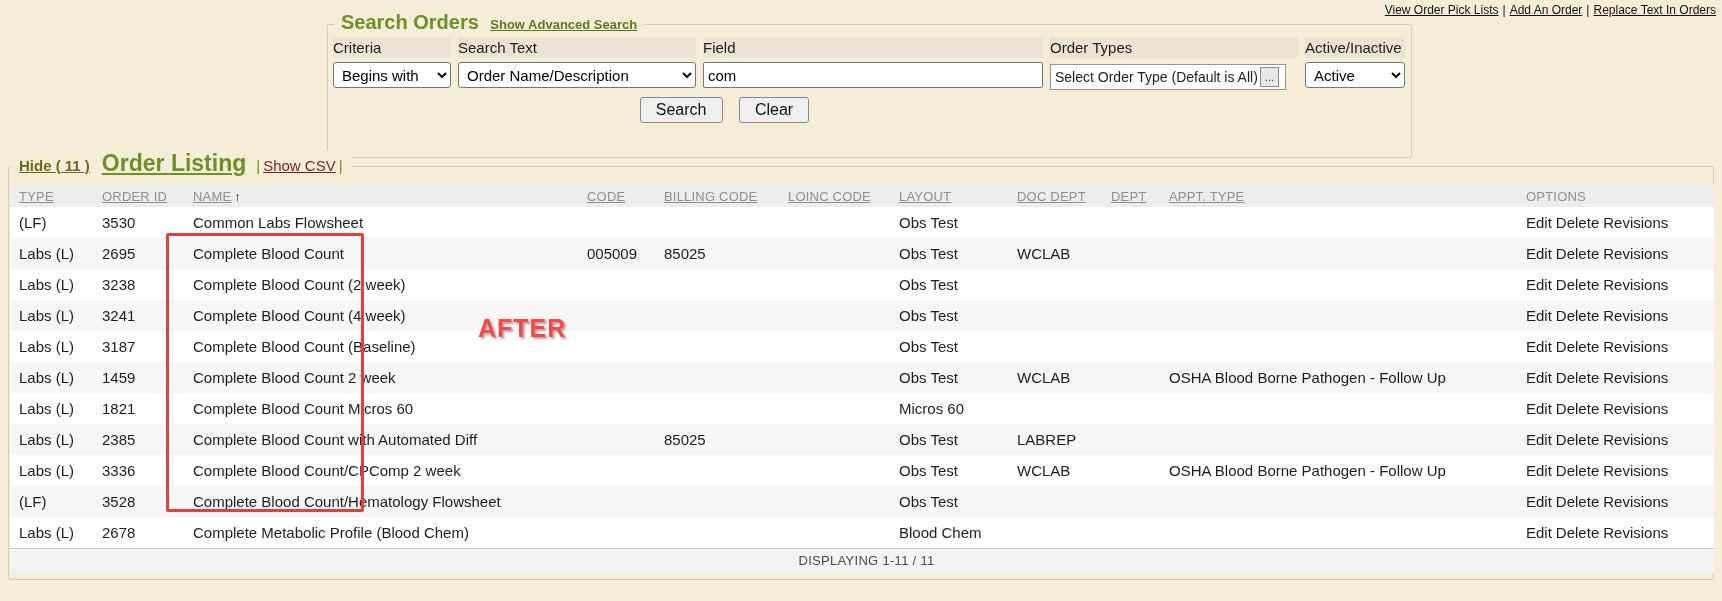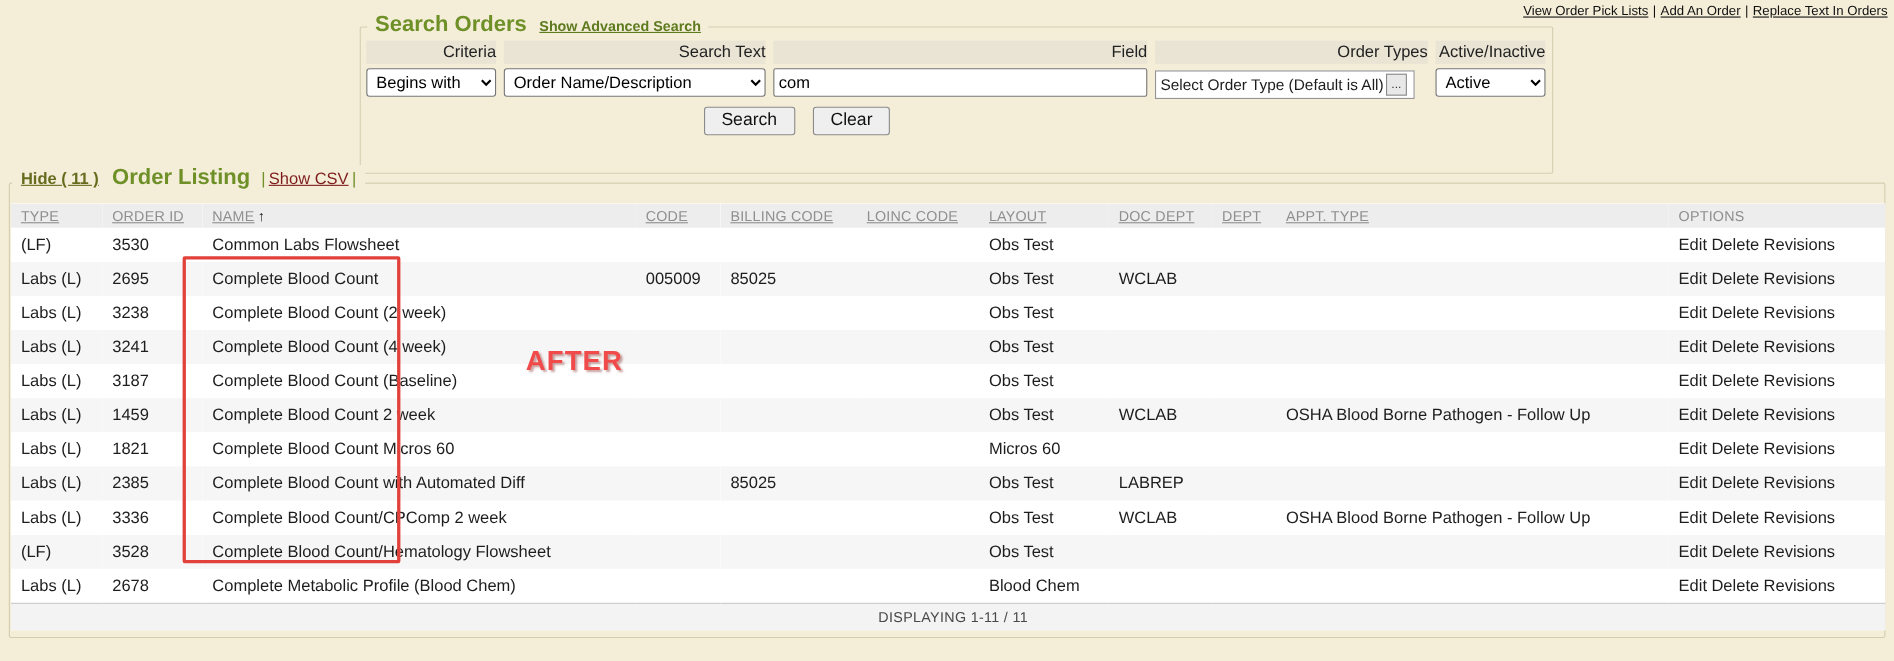--- a/index.html
+++ b/index.html
@@ -31,21 +31,21 @@
   .legend-title { font-size: 20px; font-weight: bold; color: #6e9027; }
   .legend-link  { font-size: 13px; font-weight: bold; color: #5d7a1e; text-decoration: underline; cursor: pointer; margin-left: 7px;}
   .search-grid {
     position: absolute; left: 5px; top: 12px;
     display: grid;
     grid-template-columns: 118px 238px 340px 248px 100px;
     column-gap: 7px; row-gap: 4px;
   }
   .hcell {
     background: #e9e4d3; height: 21px; line-height: 21px;
-    text-align: right; font-size: 15px; color: #222;
+    text-align: left; font-size: 15px; color: #222;
   }
   .search-grid select, .search-grid input[type=text] {
     height: 26px; font-size: 15px; font-family: "Liberation Sans", sans-serif;
     border: 1px solid #767676; border-radius: 3px; background: #fff; padding: 0 4px;
     width: 100%;
   }
   .search-grid input[type=text] { border-radius: 2px; }
   .otp-box {
     height: 26px; margin-top:2px; background: #fff; border: 1px solid #949494;
     display: flex; align-items: center; font-size: 14px; padding-left: 4px;
@@ -68,21 +68,21 @@
   .listing-fs {
     position: absolute; left: 8px; top: 166px; width: 1706px; height: 414px;
     border: 1px solid #d4cdb0; border-radius: 2px;
   }
   .listing-fs .legend {
     position: absolute; top: -17px; left: 2px;
     background: #f4eed9; padding: 0 8px; white-space: nowrap;
     display: flex; align-items: baseline;
   }
   .hide-link { font-size: 15px; font-weight: bold; color: #666c1e; text-decoration: underline; cursor: pointer; }
-  .listing-title { font-size: 20px; font-weight: bold; color: #6e9027; margin: 0 10px 0 12px; }
+  .listing-title { font-size: 23px; font-weight: bold; color: #6e9027; margin: 0 10px 0 12px; text-decoration: underline; }
   .csv-wrap { font-size: 15px; color: #6e9027; }
   .csv-link { color: #7f1d1d; text-decoration: underline; cursor: pointer; padding: 0 3px;}
 
   table.orders {
     width: 1704px; margin: 18px 0 0 1px;
     border-collapse: collapse; table-layout: fixed;
     background: #fff; font-size: 15px;
   }
   table.orders th, table.orders td {
     text-align: left; padding: 0 0 0 9px; white-space: nowrap; overflow: hidden;

